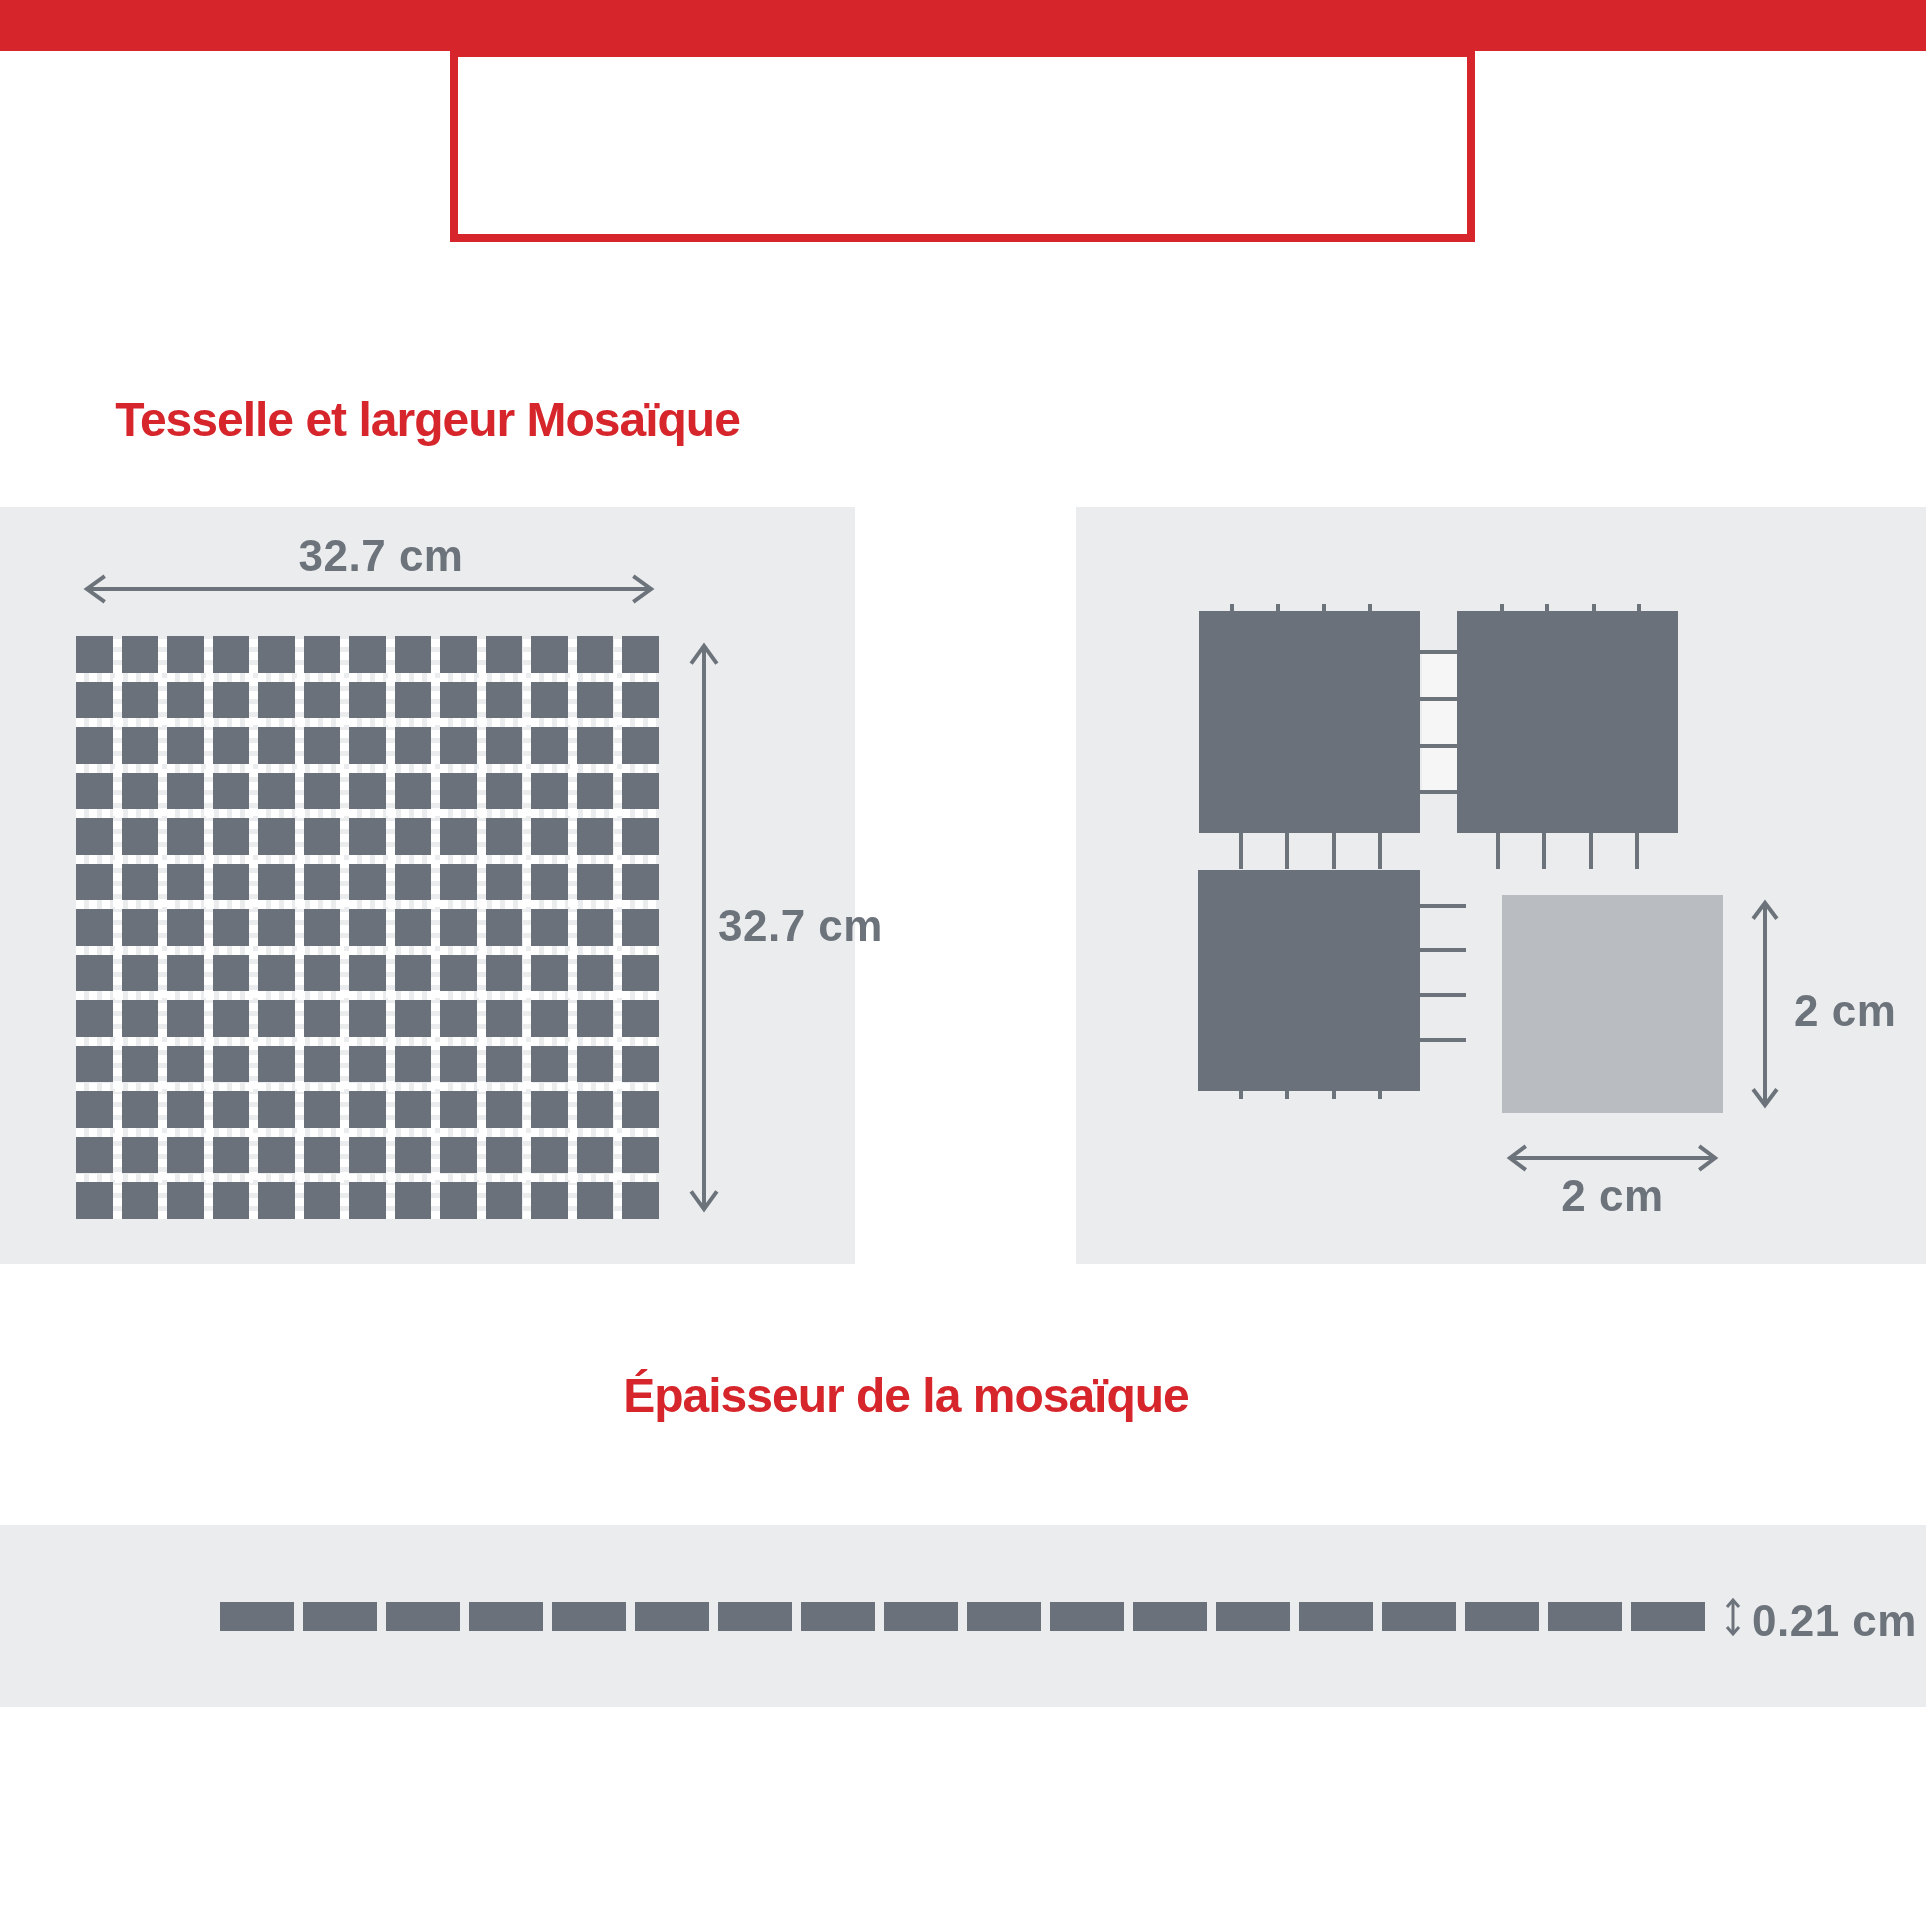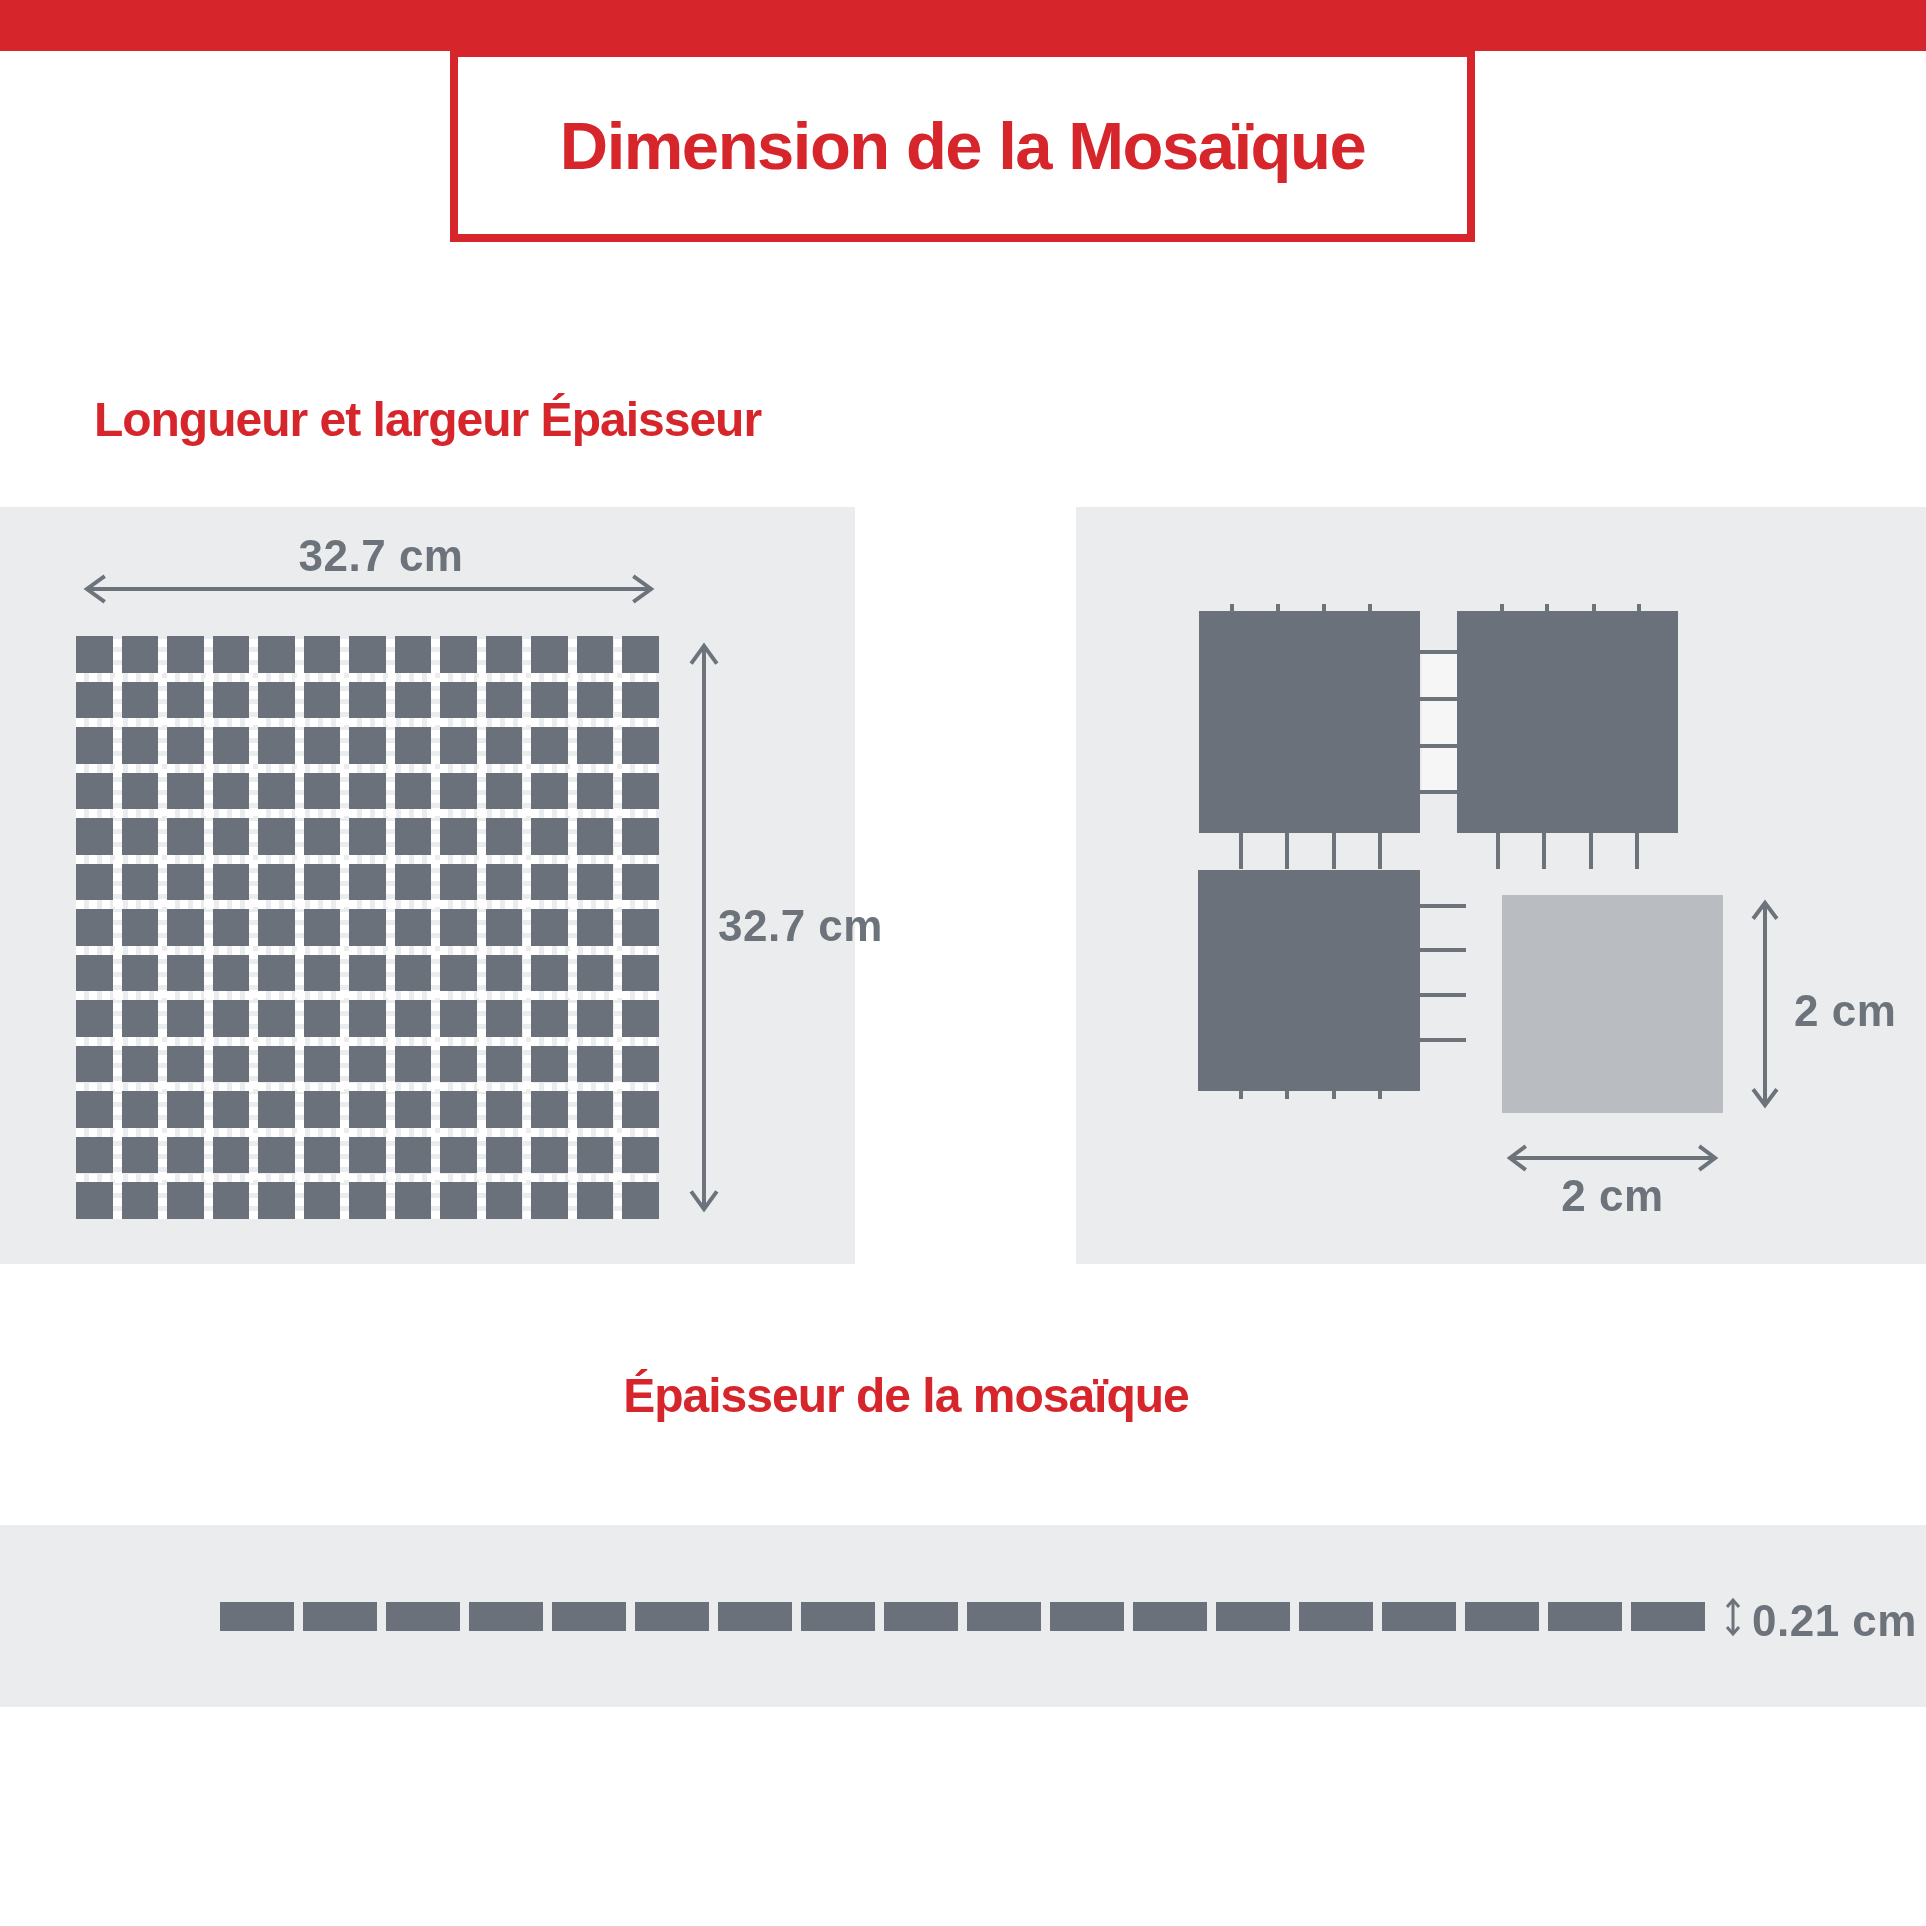--- a/index.html
+++ b/index.html
@@ -70,24 +70,23 @@
   .arrow-svg *{stroke:var(--ann);fill:none;stroke-width:4px}
 </style>
 </head>
 <body>
 
 <div class="stage">
 
   <div class="top-bar"></div>
 
   <div class="title-box">
-    <div class="title-line">Dimension de la Mosaïque</div>
   </div>
 
-  <div class="sec-heading" id="heading-mosaic">Longueur et largeur Épaisseur</div>
+  <div class="sec-heading" id="heading-mosaic">Tesselle et largeur Mosaïque</div>
 
   <div class="panel" id="panel-mosaic"></div>
   <div class="dim-label" id="mosaic-width-label">32.7 cm</div>
 
   <svg class="arrow-svg" style="left:77px;top:571px" width="584" height="36" viewBox="0 0 590 36">
     <line x1="10" y1="18" x2="580" y2="18"></line>
     <polyline points="28,5 10,18 28,31"></polyline>
     <polyline points="562,5 580,18 562,31"></polyline>
   </svg>
 

